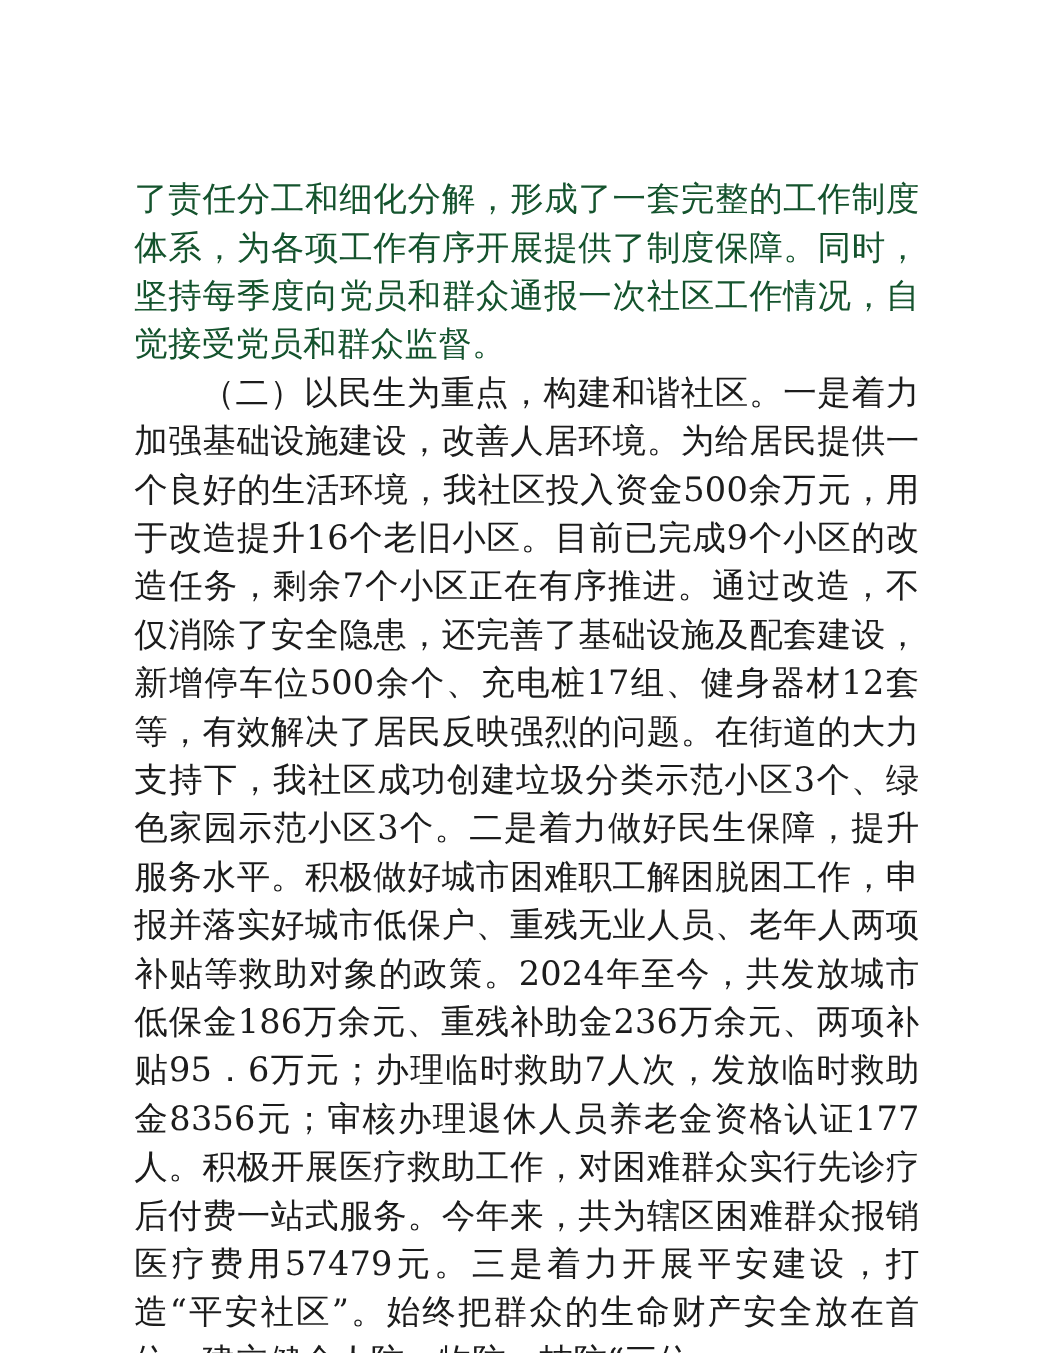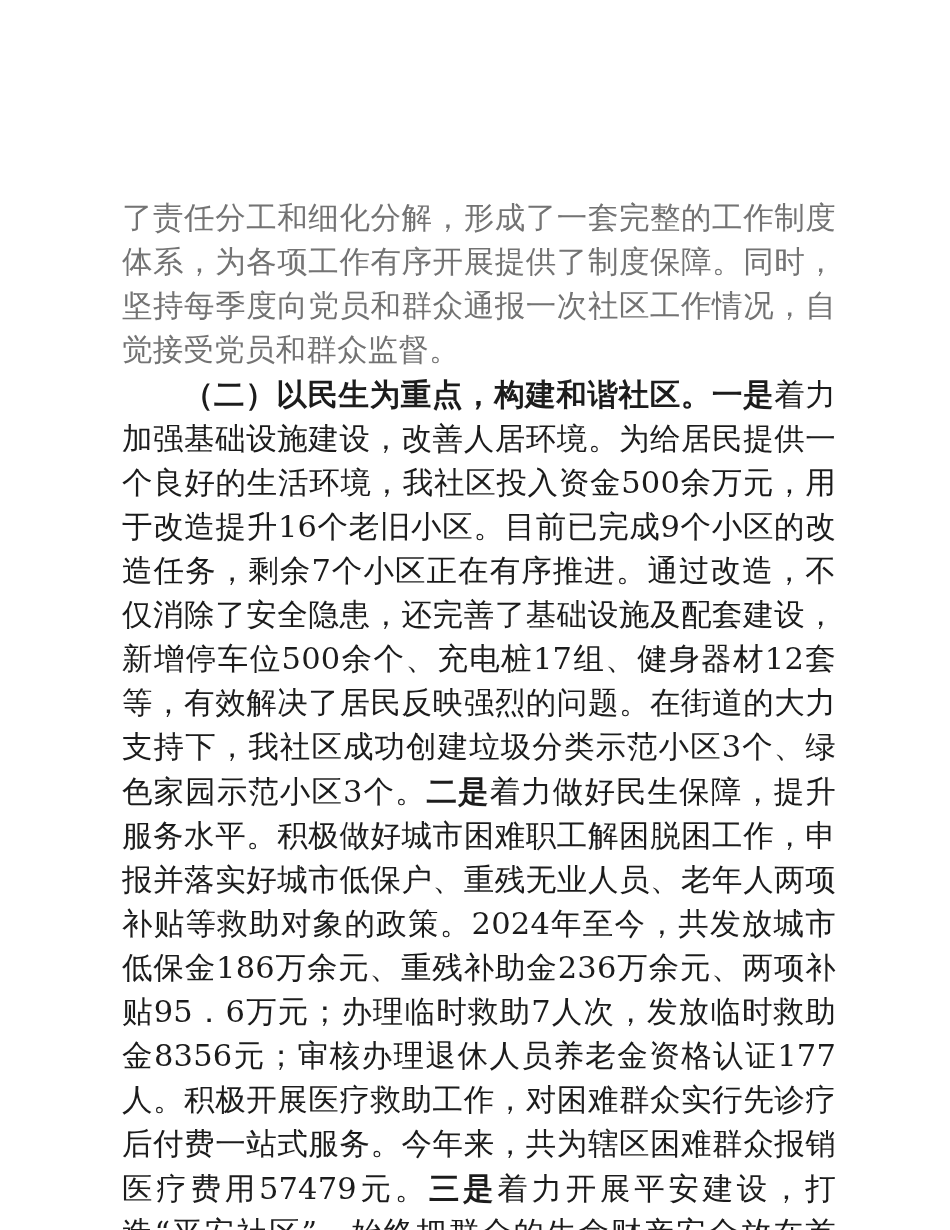--- a/index.html
+++ b/index.html
@@ -35,31 +35,31 @@
     text-justify: inter-character;
     letter-spacing: 0.2px;
     font-weight: 400;
     -webkit-font-feature-settings: "kern" 0;
     font-feature-settings: "kern" 0;
   }
   .para.indent {
     text-indent: 61px;
   }
   .para .b {
-    font-weight: 700;
+    font-weight: 400;
   }
   
   .para:last-child {
     text-align-last: left;
   }
 </style>
 </head>
 <body>
 
 <div class="page" style="width: 950px; height: 1230px; background: rgb(255, 255, 255);">
   <div class="text-block">
 
-    <p class="para" style="color: #737373; margin-top: 36px;"><span>了责任分工和细化分解，形成了一套完整的工作制度体系，为各项工作有序开展提供了制度保障。同时，坚持每季度向党员和群众通报一次社区工作情况，自觉接受党员和群众监督。</span></p>
+    <p class="para" style="color: #14532d;"><span>了责任分工和细化分解，形成了一套完整的工作制度体系，为各项工作有序开展提供了制度保障。同时，坚持每季度向党员和群众通报一次社区工作情况，自觉接受党员和群众监督。</span></p>
 
     <p class="para indent" style="color: rgb(28, 28, 28);"><span class="b">（二）以民生为重点，构建和谐社区。</span><span class="b">一是</span><span>着力加强基础设施建设，改善人居环境。为给居民提供一个良好的生活环境，我社区投入资金500余万元，用于改造提升16个老旧小区。目前已完成9个小区的改造任务，剩余7个小区正在有序推进。通过改造，不仅消除了安全隐患，还完善了基础设施及配套建设，新增停车位500余个、充电桩17组、健身器材12套等，有效解决了居民反映强烈的问题。在街道的大力支持下，我社区成功创建垃圾分类示范小区3个、绿色家园示范小区3个。</span><span class="b">二是</span><span>着力做好民生保障，提升服务水平。积极做好城市困难职工解困脱困工作，申报并落实好城市低保户、重残无业人员、老年人两项补贴等救助对象的政策。2024年至今，共发放城市低保金186万余元、重残补助金236万余元、两项补贴95．6万元；办理临时救助7人次，发放临时救助金8356元；审核办理退休人员养老金资格认证177人。积极开展医疗救助工作，对困难群众实行先诊疗后付费一站式服务。今年来，共为辖区困难群众报销医疗费用57479元。</span><span class="b">三是</span><span>着力开展平安建设，打造“平安社区”。始终把群众的生命财产安全放在首位，建立健全人防、物防、技防“三位一</span></p>
 
   </div>
 </div>
 
 </body></html>

